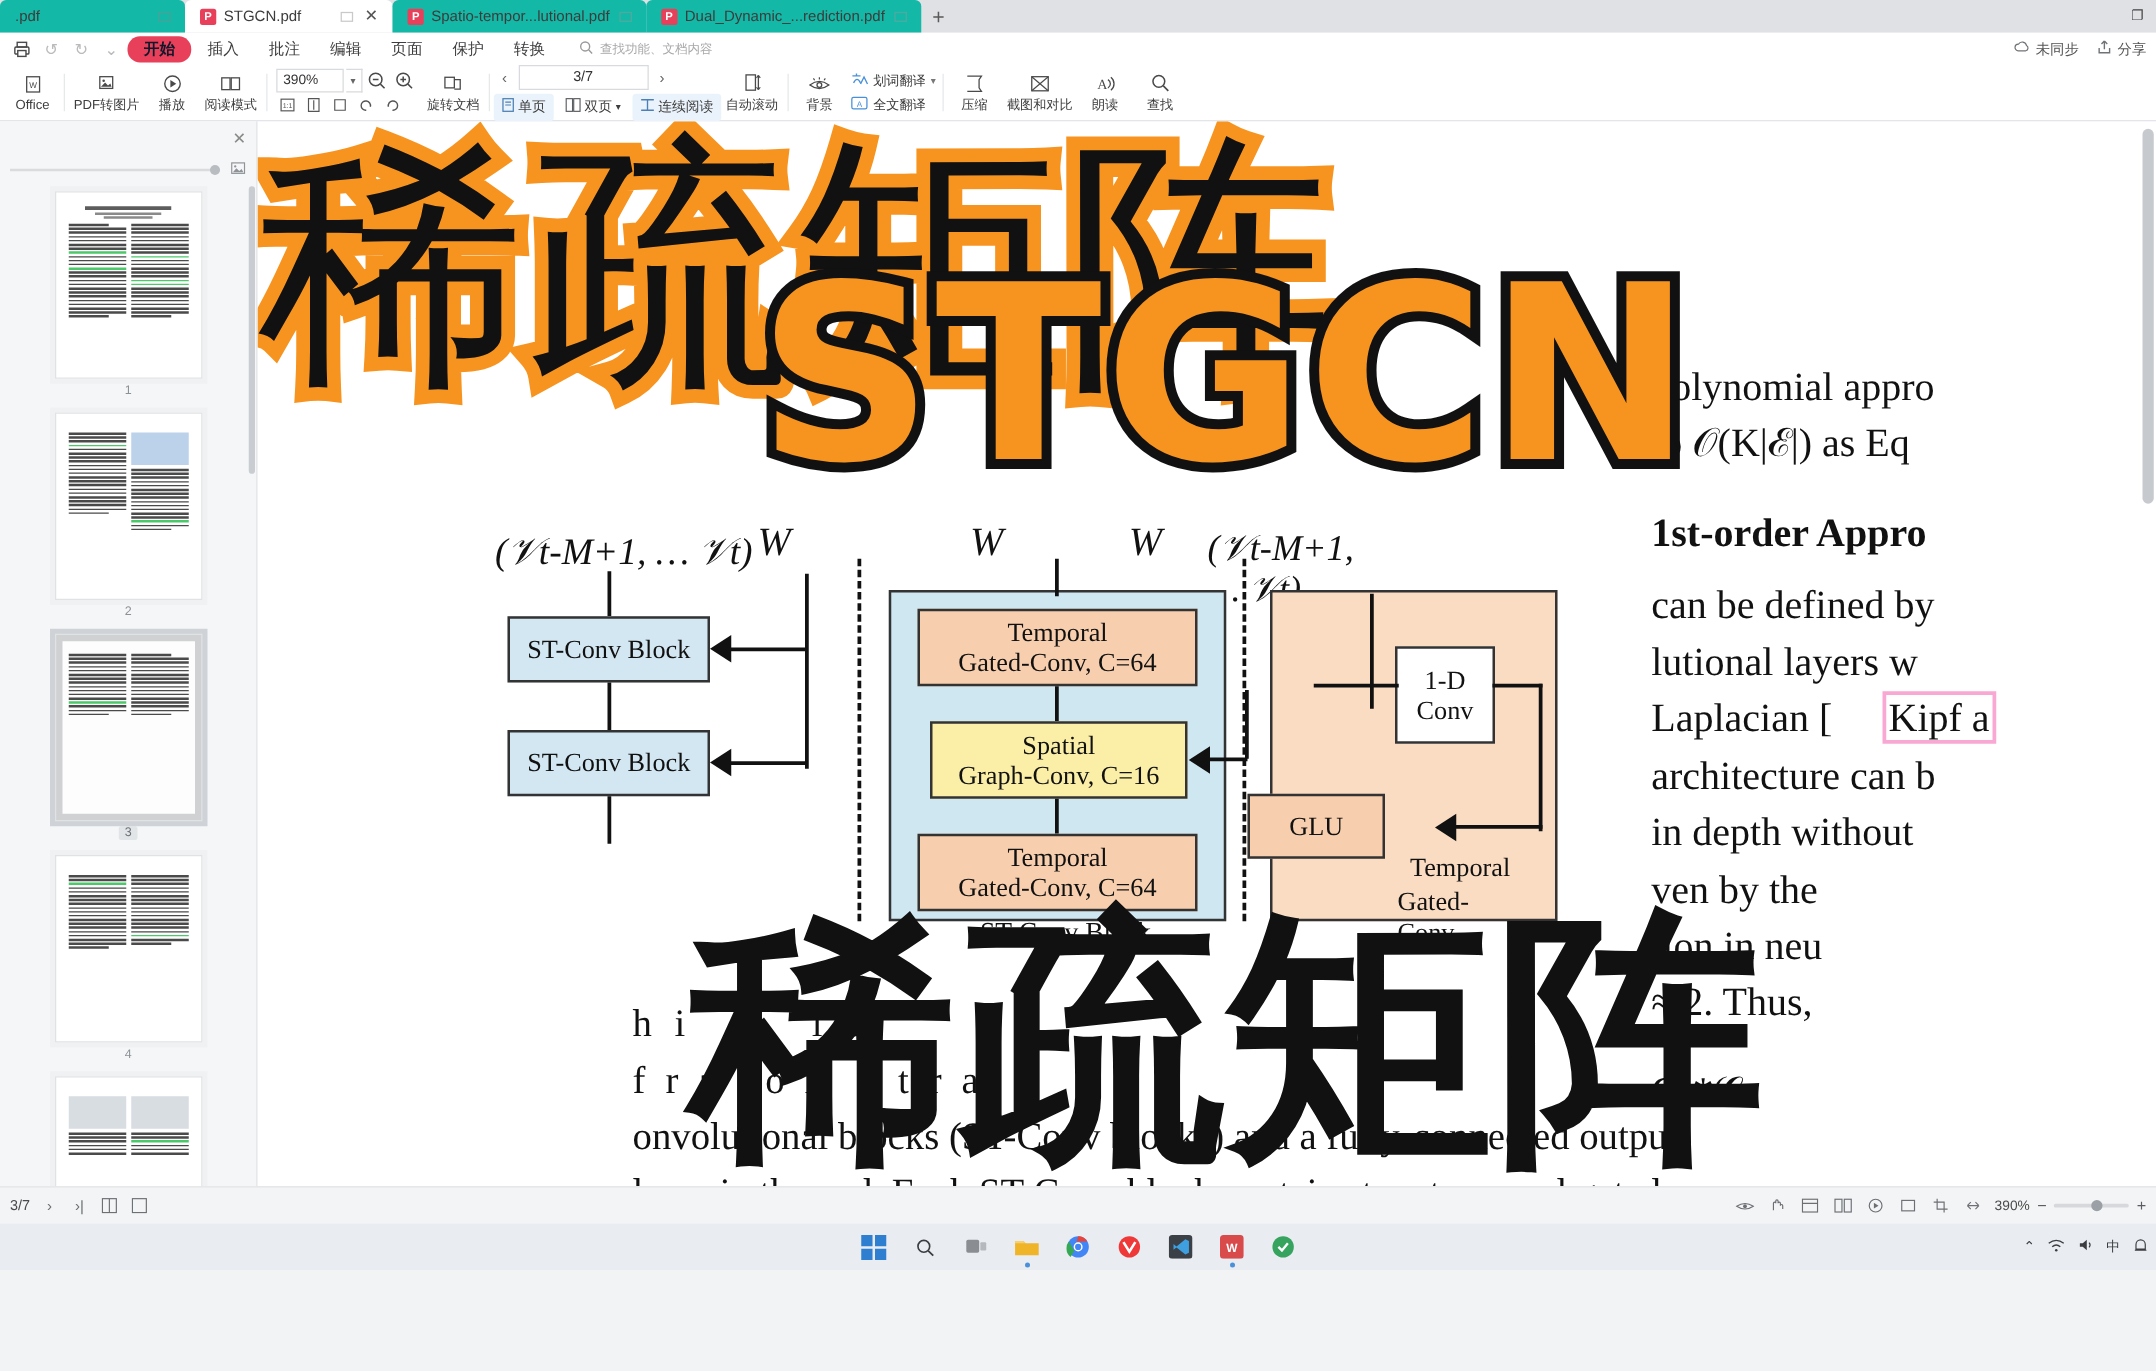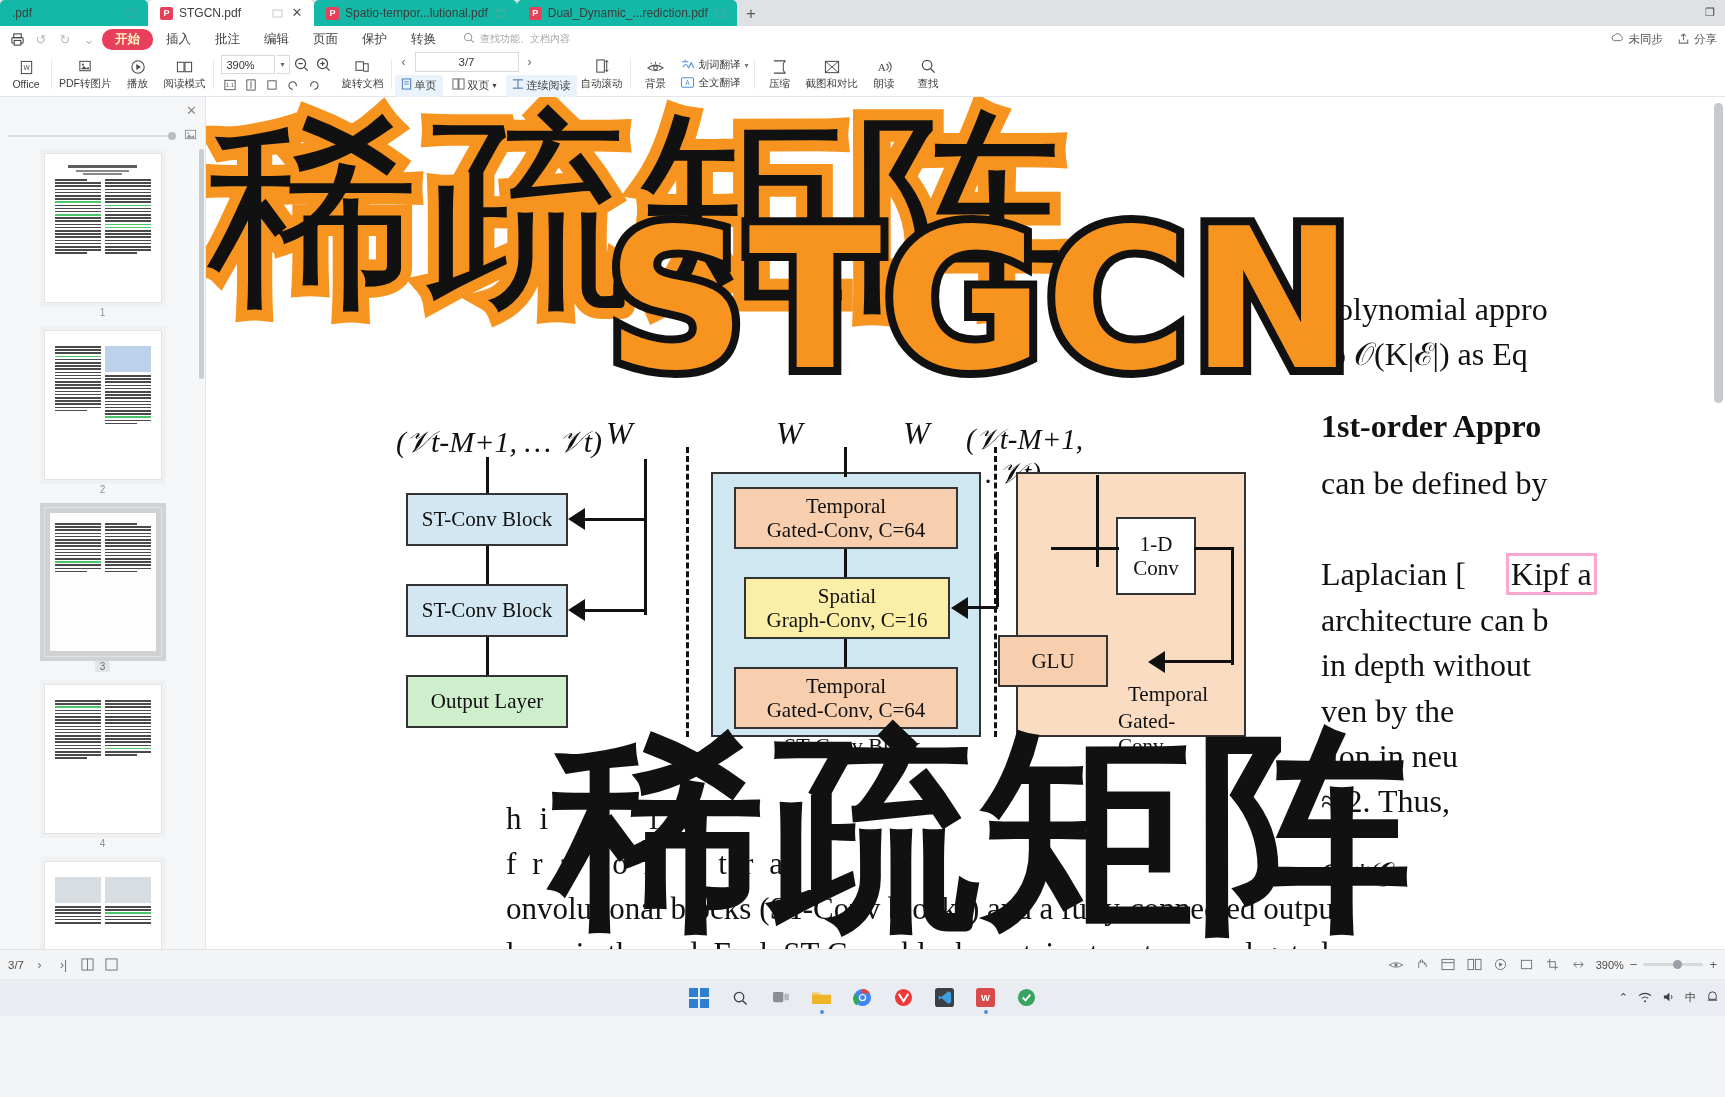--- a/index.html
+++ b/index.html
@@ -89,21 +89,21 @@
   .qicon.dim { color: #bbb; }
   .menutab {
     font-size: 12.5px;
     color: #3d3d3d;
     padding: 2px 11px;
     border-radius: 10px;
     white-space: nowrap;
   }
   .menutab.sel {
     background: #e8405a;
-    color: #fef9c3;
+    color: #0f172a;
     font-weight: bold;
     padding: 2px 13px;
   }
   .searchbox {
     margin-left: 14px;
     display: flex; align-items: center; gap: 5px;
     font-size: 10px; color: #a8a8a8;
   }
   .menurow-right {
     position: absolute; right: 8px; top: 0; height: 26px;
@@ -992,21 +992,20 @@
         <div class="figtext" style="left:220px; top:68px; font-size:32px;">W</div>
         <div class="figtext" style="left:390px; top:68px; font-size:32px;">W</div>
         <div class="figtext" style="left:517px; top:68px; font-size:32px;">W</div>
         <div class="figtext" style="left:580px; top:76px; font-size:29px;">(𝒱t-M+1, … 𝒱t)</div>
 
         <div class="vline" style="left:100px; top:110px; height:36px;"></div>
         <div class="node blue" style="left:20px; top:146px; width:162px; height:53px;">ST-Conv Block</div>
         <div class="vline" style="left:100px; top:199px; height:38px;"></div>
         <div class="node blue" style="left:20px; top:237px; width:162px; height:53px;">ST-Conv Block</div>
         <div class="vline" style="left:100px; top:290px; height:38px;"></div>
-        <div class="node green" style="left:20px; top:328px; width:162px; height:53px;">Output Layer</div>
 
         <div class="vline" style="left:258px; top:112px; height:156px;"></div>
         <div class="hline" style="left:192px; top:171px; width:68px;"></div>
         <div class="arrowL" style="left:182px; top:161px;"></div>
         <div class="hline" style="left:192px; top:262px; width:68px;"></div>
         <div class="arrowL" style="left:182px; top:252px;"></div>
 
         <div class="dashline" style="left:300px; top:100px; height:290px;"></div>
         <div class="dashline" style="left:608px; top:100px; height:290px;"></div>
 
@@ -1051,21 +1050,21 @@
       <div class="textcol">
         <p>
           <span>polynomial appro</span><br>
           <span>to 𝒪(K|ℰ|) as Eq</span>
         </p>
         <p style="font-weight:bold;">
           <span>1st-order Appro</span>
         </p>
         <p style="margin-top:-14px;">
           <span>can be defined by</span><br>
-          <br>
+          <span>lutional layers w</span><br>
           <span>Laplacian [<span class="hl-green">Kipf a</span></span><br>
           <span>architecture can b</span><br>
           <span>in depth without</span><br>
           <span>ven by the</span><br>
           <span>tion in neu</span><br>
           <span>≈ 2. Thus,</span>
         </p>
         <p style="font-size:34px;">Θ *𝒢</p>
       </div>
 

